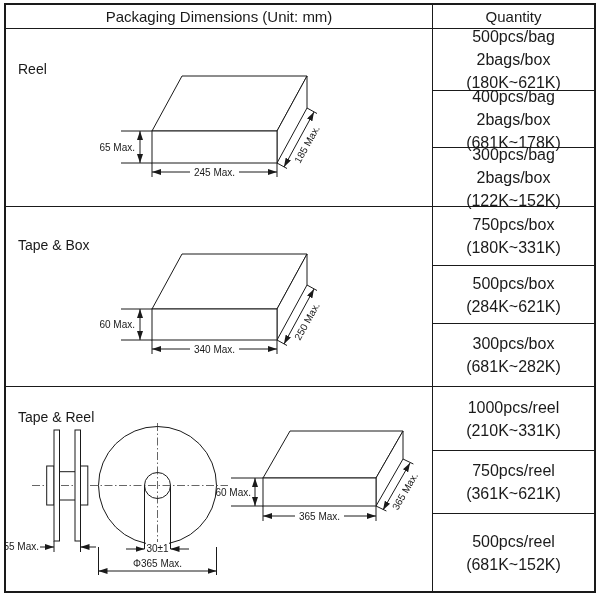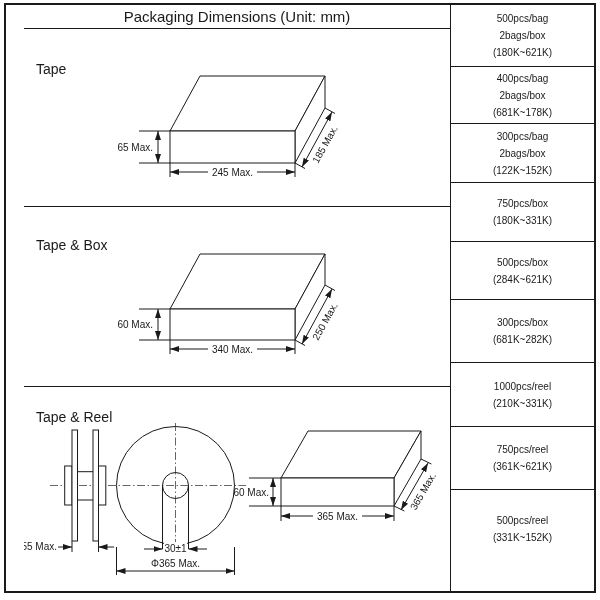--- a/index.html
+++ b/index.html
@@ -5,33 +5,33 @@
   html,body{margin:0;padding:0;}
   body{
     width:600px;height:600px;background:#ffffff;position:relative;
     font-family:"Liberation Sans",sans-serif;color:#1a1a1a;
     -webkit-font-smoothing:antialiased;
   }
   .table{
     position:absolute;left:4px;top:3px;width:592px;height:590px;
     border:2px solid #1a1a1a;box-sizing:border-box;display:flex;background:#fff;
   }
-  .col-left{width:427px;box-sizing:border-box;border-right:1px solid #1a1a1a;display:flex;flex-direction:column;margin-left:18px;}
+  .col-left{width:427px;box-sizing:border-box;border-right:1px solid #1a1a1a;display:flex;flex-direction:column;}
   .col-right{flex:1;display:flex;flex-direction:column;}
   .hcell{
     height:24px;box-sizing:border-box;border-bottom:1px solid #1a1a1a;
     display:flex;align-items:center;justify-content:center;font-size:15px;
   }
   .sec{position:relative;box-sizing:border-box;border-bottom:1px solid #1a1a1a;overflow:hidden;}
   .sec.last{border-bottom:none;text-decoration:underline;}
   .sec-label{position:absolute;left:12px;font-size:14px;}
   .qcell{
     box-sizing:border-box;border-bottom:1px solid #1a1a1a;
     display:flex;align-items:center;justify-content:center;
-    text-align:center;font-size:10px;line-height:17px;white-space:pre-line;
+    text-align:center;font-size:16px;line-height:23px;white-space:pre-line;
   }
   .qcell.last{border-bottom:none;}
   svg.diagram{position:absolute;left:0;top:0;display:block;}
   svg .ln{stroke:#1a1a1a;stroke-width:1;fill:none;}
   svg .face{stroke:#1a1a1a;stroke-width:1;fill:#ffffff;}
   svg .cl{stroke:#555;stroke-width:0.9;fill:none;stroke-dasharray:8 2.5 1.5 2.5;}
   svg .mask{fill:#ffffff;stroke:none;}
   svg text{font-family:"Liberation Sans",sans-serif;font-size:10px;fill:#1a1a1a;}
 </style>
 </head>
@@ -50,21 +50,21 @@
 
 <div class="table">
 
   <div class="col-left">
 
     <div class="hcell">
       <span>Packaging Dimensions (Unit: mm)</span>
     </div>
 
     <div class="sec" style="height:178px">
-      <div class="sec-label" style="top:32px">Tape</div>
+      <div class="sec-label" style="top:32px">Reel</div>
       <svg class="diagram" width="427" height="177" viewBox="0 0 427 177">
         <g>
           <polygon class="face" points="146,102 176,47 301,47 271,102"></polygon>
           <polygon class="face" points="271,102 301,47 301,79 271,134"></polygon>
           <rect class="face" x="146" y="102" width="125" height="32"></rect>
         </g>
 
         <line class="ln" x1="115" y1="102" x2="146" y2="102"></line>
         <line class="ln" x1="115" y1="134" x2="146" y2="134"></line>
         <line class="ln" x1="134" y1="102" x2="134" y2="134" marker-start="url(#as)" marker-end="url(#ae)"></line>
@@ -162,20 +162,23 @@
         <text x="313.5" y="132.5" text-anchor="middle">365 Max.</text>
         <line class="ln" x1="370" y1="119" x2="380.4" y2="124"></line>
         <line class="ln" x1="397" y1="72" x2="407.4" y2="77"></line>
         <line class="ln" x1="377" y1="123" x2="404" y2="76" marker-start="url(#as)" marker-end="url(#ae)"></line>
         <text transform="translate(402,106) rotate(-60)" text-anchor="middle">365 Max.</text>
       </svg>
     </div>
   </div>
 
   <div class="col-right">
+    <div class="hcell">
+      <span>Quantity</span>
+    </div>
 
     <div class="qcell" style="height:62px">500pcs/bag
 2bags/box
 (180K~621K)</div>
     <div class="qcell" style="height:57px">400pcs/bag
 2bags/box
 (681K~178K)</div>
     <div class="qcell" style="height:59px">300pcs/bag
 2bags/box
 (122K~152K)</div>
@@ -185,16 +188,16 @@
     <div class="qcell" style="height:58px">500pcs/box
 (284K~621K)</div>
     <div class="qcell" style="height:63px">300pcs/box
 (681K~282K)</div>
 
     <div class="qcell" style="height:64px">1000pcs/reel
 (210K~331K)</div>
     <div class="qcell" style="height:63px">750pcs/reel
 (361K~621K)</div>
     <div class="qcell last" style="height:77px">500pcs/reel
-(331K~152K)</div>
+(681K~152K)</div>
   </div>
 
 </div>
 
 </body></html>

